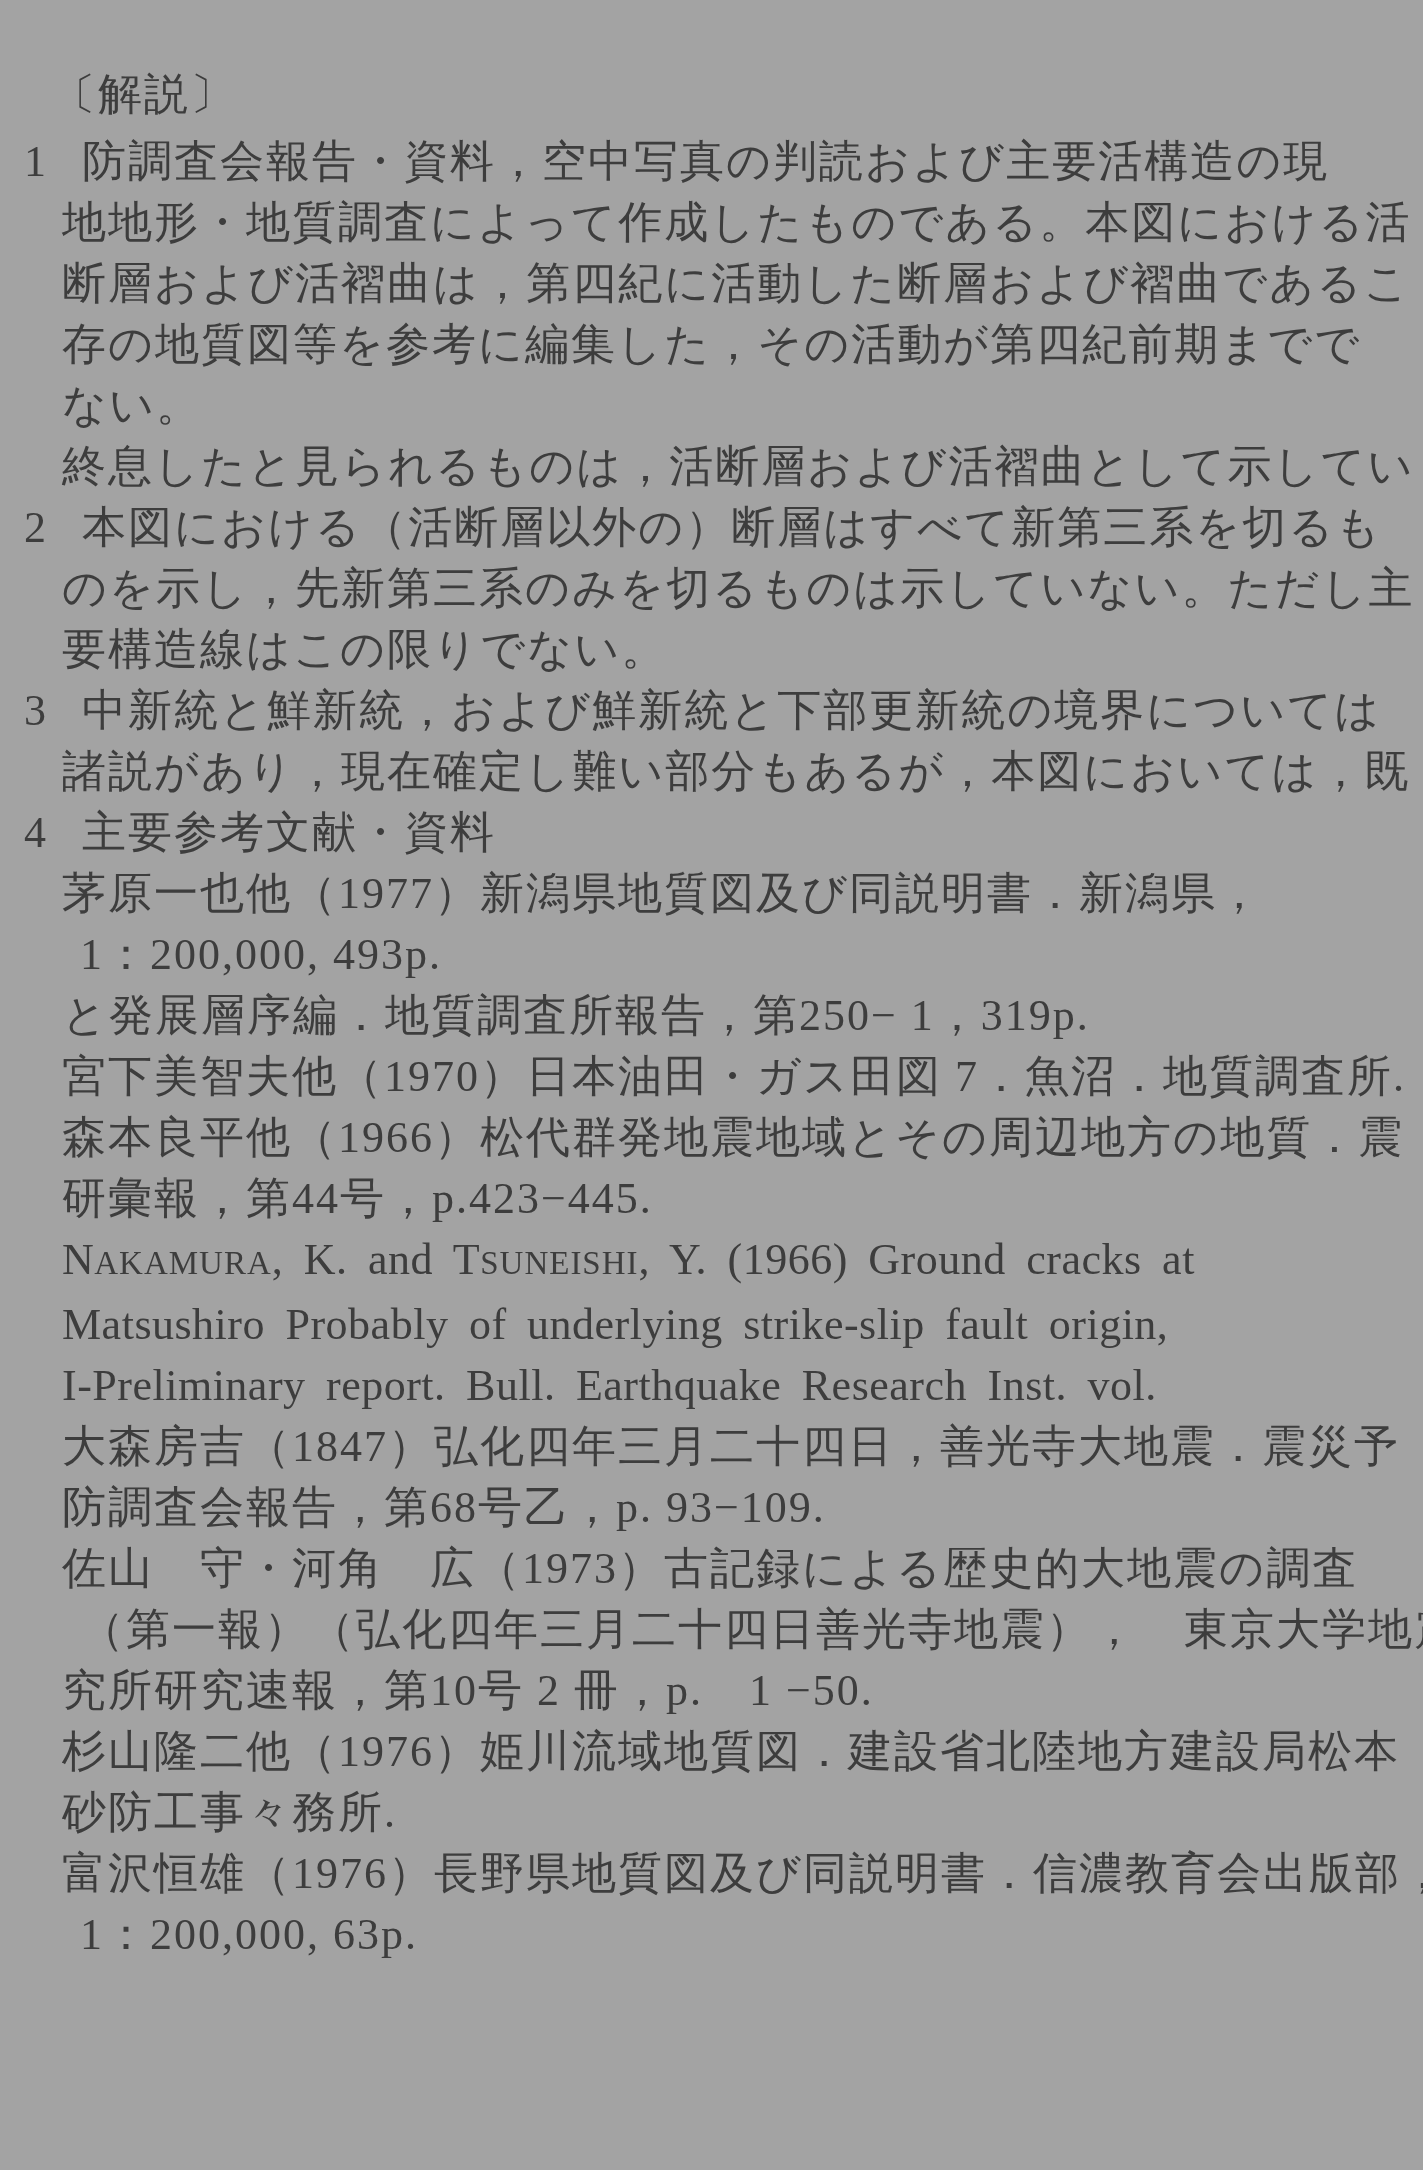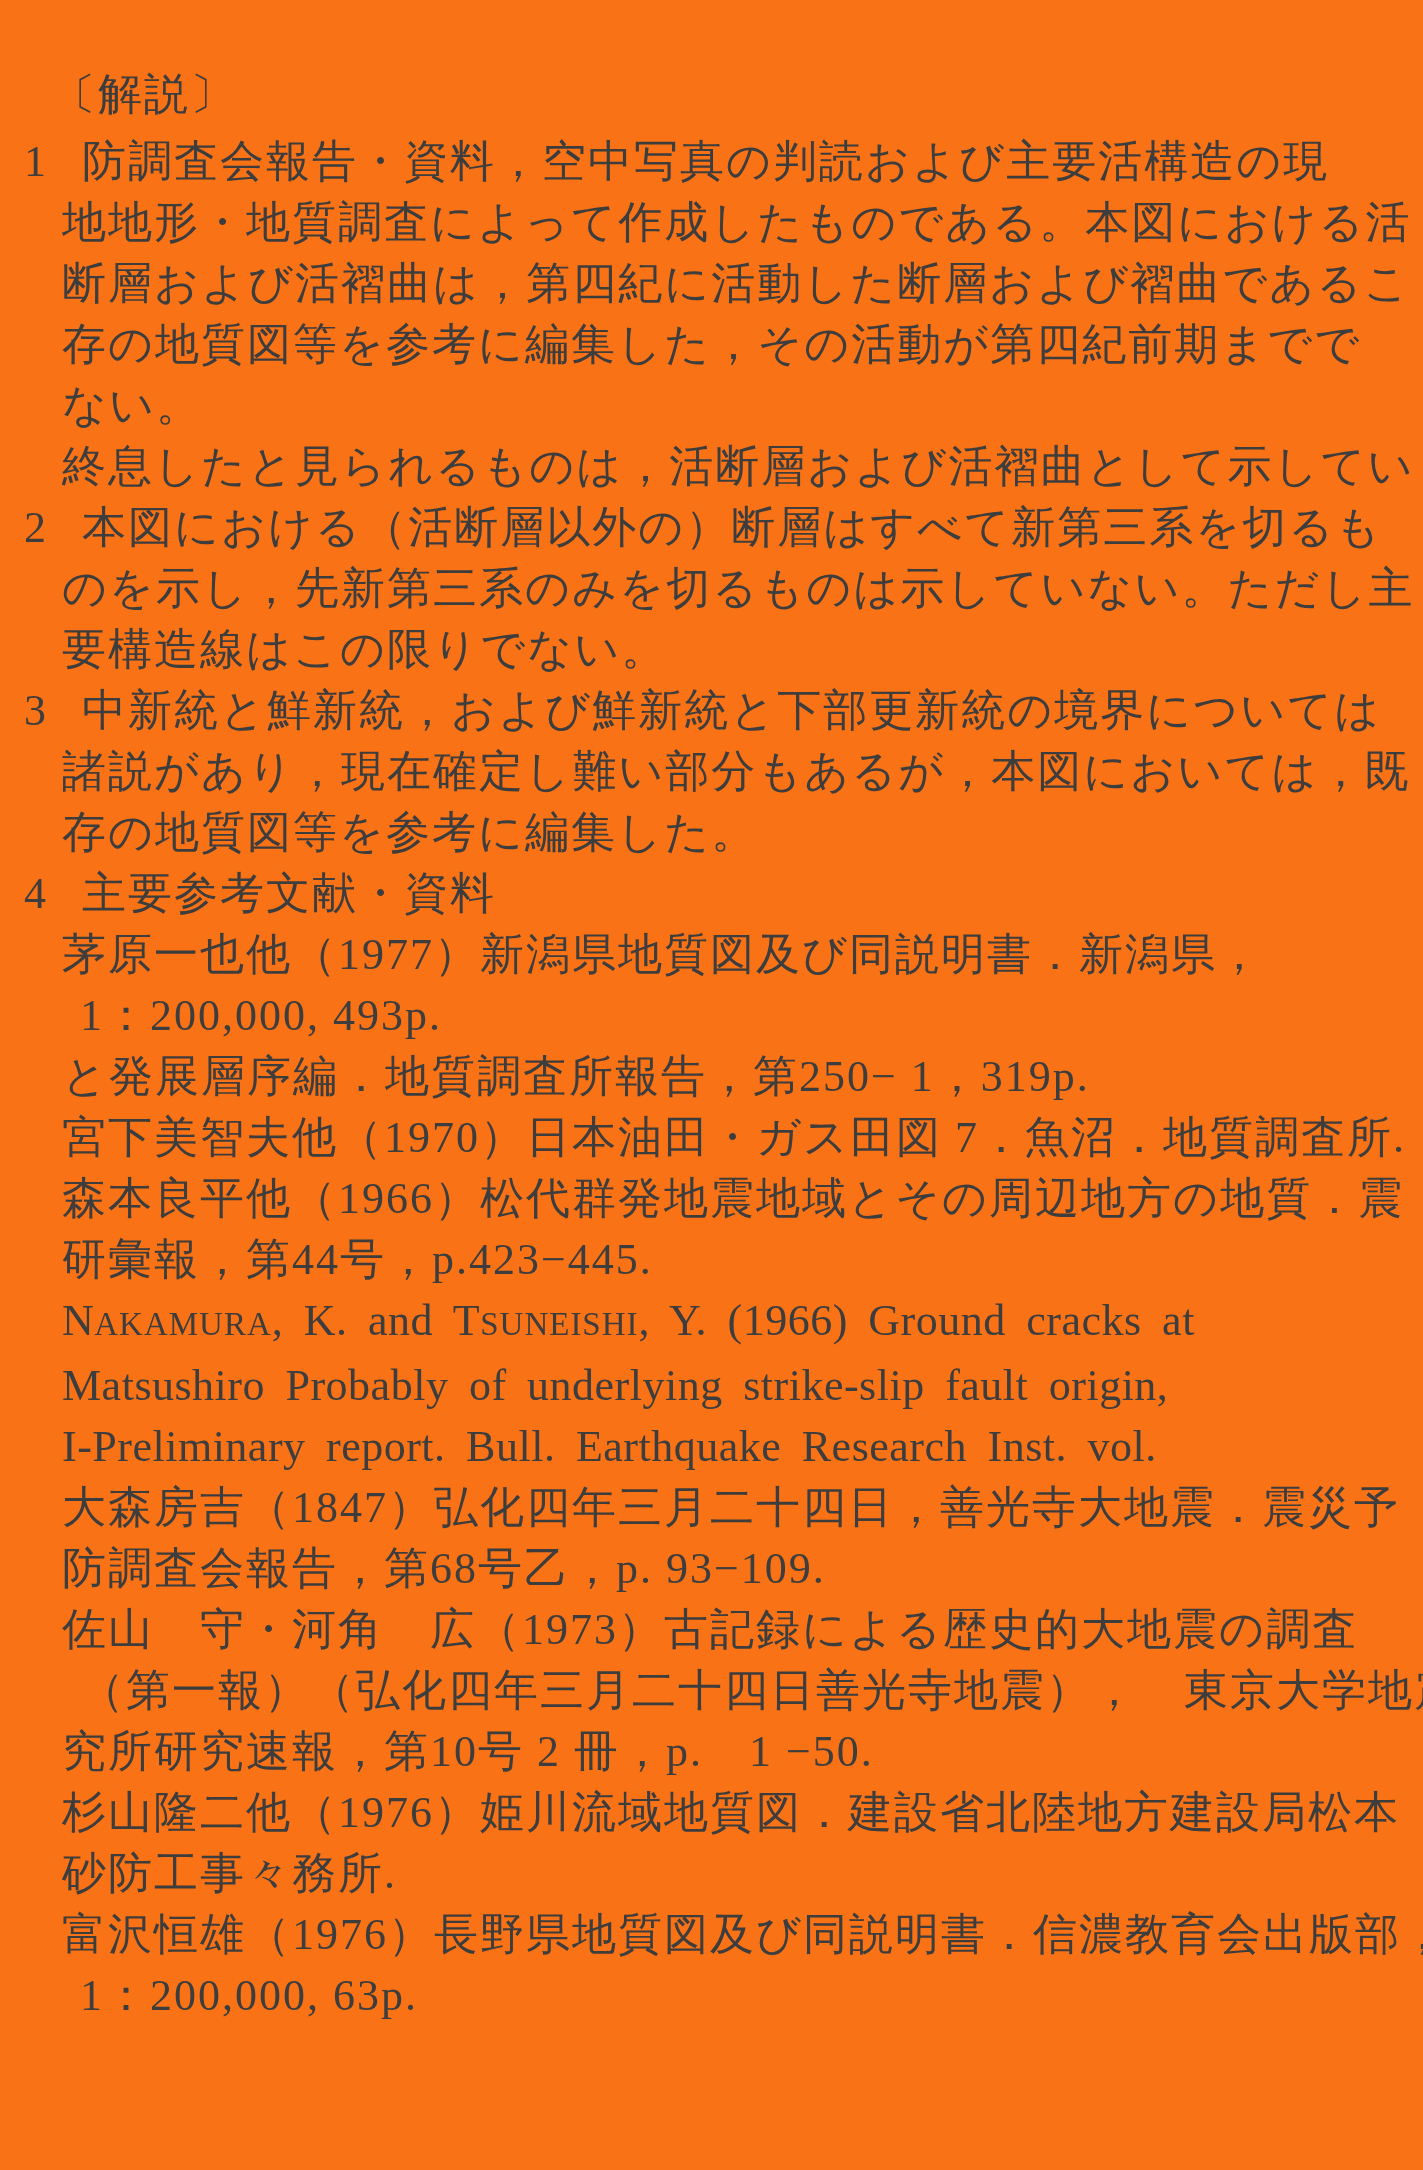--- a/index.html
+++ b/index.html
@@ -1,21 +1,21 @@
 <!DOCTYPE html>
 <html lang="ja"><head>
 <meta charset="utf-8">
 <style>
   html, body { margin: 0; padding: 0; background: #e8e8e8; }
   .page {
     position: relative;
     width: 1423px;
     height: 2170px;
     margin: 0 auto;
-    background: #f97316;
+    background: #a3a3a3;
     color: #3d3d3d;
     font-family: "Liberation Serif", "DejaVu Serif", serif;
     font-size: 44px;
     line-height: 61px;
     letter-spacing: 2px;
     overflow: hidden;
     box-sizing: border-box;
     padding-top: 64px;
   }
   .heading {
@@ -59,21 +59,20 @@
       <div class="note">
         <span class="note-num">2</span>
         <div class="line first">本図における（活断層以外の）断層はすべて新第三系を切るも</div>
         <div class="line">のを示し，先新第三系のみを切るものは示していない。ただし主</div>
         <div class="line">要構造線はこの限りでない。</div>
       </div>
       <div class="note">
         <span class="note-num">3</span>
         <div class="line first">中新統と鮮新統，および鮮新統と下部更新統の境界については</div>
         <div class="line">諸説があり，現在確定し難い部分もあるが，本図においては，既</div>
-        <div class="line">存の地質図等を参考に編集した。</div>
       </div>
       <div class="note">
         <span class="note-num">4</span>
         <div class="line first">主要参考文献・資料</div>
       </div>
     </div>
 
   <div id="refs">
       <div class="ref-line">茅原一也他（1977）新潟県地質図及び同説明書．新潟県，</div>
       <div class="ref-line indent">1：200,000, 493p.</div>

